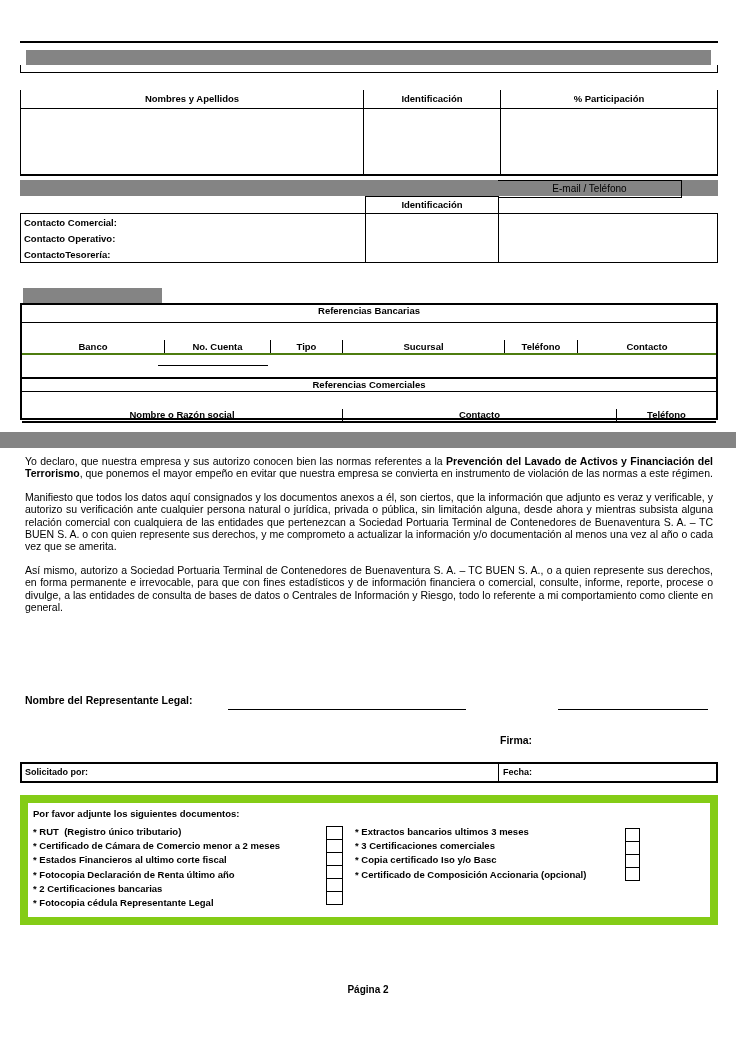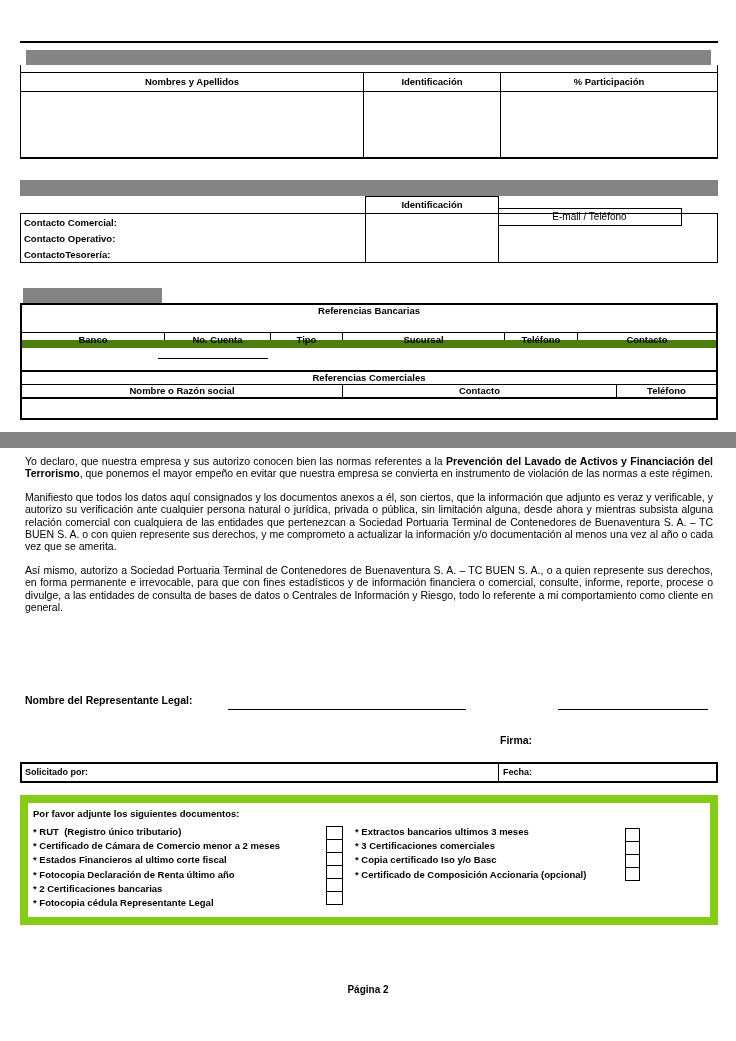--- a/index.html
+++ b/index.html
@@ -9,21 +9,21 @@
     font-family: "Liberation Sans", sans-serif; color: #000; overflow: hidden; padding-left: 20px;
   }
   .abs { position: absolute; }
   .bar {
     background: #848484; color: #fff; font-weight: bold; font-size: 10px;
     line-height: 15px; white-space: pre;
   }
   .bold { font-weight: bold; }
   .center { text-align: center; }
   .hdrcell { font-weight: bold; font-size: 9.5px; text-align: center; }
-  .row-flex { display: flex; }
+  .row-flex { display: flex; margin-top: 17px; }
   .para { font-size: 10.5px; line-height: 12.4px; text-align: justify; margin-bottom: 11px; }
   .doc-item { white-space: pre; font-size: 9.5px; font-weight: bold; line-height: 14.2px; }
   .chk { width: 17px; height: 14px; border: 1px solid #000; background: #fff; margin-top: -1px; }
   .vline { position: absolute; top: 0; bottom: 0; width: 0; border-left: 1.5px solid #000; }
   .fill-line { border-top: 1.6px solid #000; }
 </style>
 </head>
 <body>
 
 <div class="page">
@@ -41,39 +41,39 @@
   <div class="abs row-flex" style="left:20px;top:92px;width:698px;height:67px;border-left:1px solid #000;border-right:1px solid #000;border-bottom:2px solid #000;">
     <div style="flex:0 0 343px;border-right:1px solid #000;"></div>
     <div style="flex:0 0 137px;border-right:1px solid #000;"></div>
     <div style="flex:1;"></div>
   </div>
 
   <div class="abs bar center" style="left:20px;top:180px;width:698px;height:16px;line-height:16px;">
     <span>DATOS DE LAS PERSONAS QUE REALIZAN Y/O REALIZARAN LA OPERACION</span>
   </div>
   <div class="abs hdrcell" style="left:365px;top:196px;width:134px;height:18px;border:1px solid #000;line-height:16px;">Identificación</div>
-  <div class="abs center" style="left:498px;top:208px;width:184px;height:18px;border:1px solid #000;border-left:none;font-size:10px;line-height:16px;">E-mail / Teléfono</div>
+  <div class="abs center" style="left:498px;top:180px;width:184px;height:18px;border:1px solid #000;border-left:none;font-size:10px;line-height:16px;">E-mail / Teléfono</div>
   <div class="abs" style="left:20px;top:213px;width:698px;height:50px;border:1px solid #000;">
     <div class="vline" style="left:344px;border-left-width:1px;"></div>
     <div class="vline" style="left:477px;border-left-width:1px;"></div>
     <div class="abs" style="left:3px;top:1px;">
       <div class="bold" style="font-size:9.5px;line-height:16px;">Contacto Comercial:</div>
       <div class="bold" style="font-size:9.5px;line-height:16px;">Contacto Operativo:</div>
       <div class="bold" style="font-size:9.5px;line-height:16px;">ContactoTesorería:</div>
     </div>
     <div class="abs" style="left:345px;top:0;width:132px;height:48px;"></div>
     <div class="abs" style="left:478px;top:0;width:218px;height:48px;"></div>
   </div>
 
   <div class="abs bar" style="left:23px;top:288px;width:139px;height:15px;padding-left:1px;">
     <span>REFERENCIAS</span>
   </div>
   <div class="abs" style="left:20px;top:303px;width:698px;height:117px;border:2px solid #000;">
-    <div class="hdrcell" style="height:28px;border-bottom:1px solid #000;line-height:12px;">Referencias Bancarias</div>
-    <div class="row-flex" style="height:15px;border-bottom:8px solid #4d7c0f;">
+    <div class="hdrcell" style="height:18px;border-bottom:1px solid #000;line-height:12px;">Referencias Bancarias</div>
+    <div class="row-flex" style="height:15px;border-bottom:2px solid #4d7c0f;">
       <div class="hdrcell" style="flex:0 0 143px;border-right:1.5px solid #000;line-height:13px;">Banco</div>
       <div class="hdrcell" style="flex:0 0 106px;border-right:1.5px solid #000;line-height:13px;">No. Cuenta</div>
       <div class="hdrcell" style="flex:0 0 72px;border-right:1.5px solid #000;line-height:13px;">Tipo</div>
       <div class="hdrcell" style="flex:0 0 162px;border-right:1.5px solid #000;line-height:13px;">Sucursal</div>
       <div class="hdrcell" style="flex:0 0 73px;border-right:1.5px solid #000;line-height:13px;">Teléfono</div>
       <div class="hdrcell" style="flex:1;line-height:13px;">Contacto</div>
     </div>
     <div style="position:relative;height:24px;border-bottom:2px solid #000;">
       <div class="abs fill-line" style="left:136px;top:10px;width:110px;height:0;"></div>
     </div>

